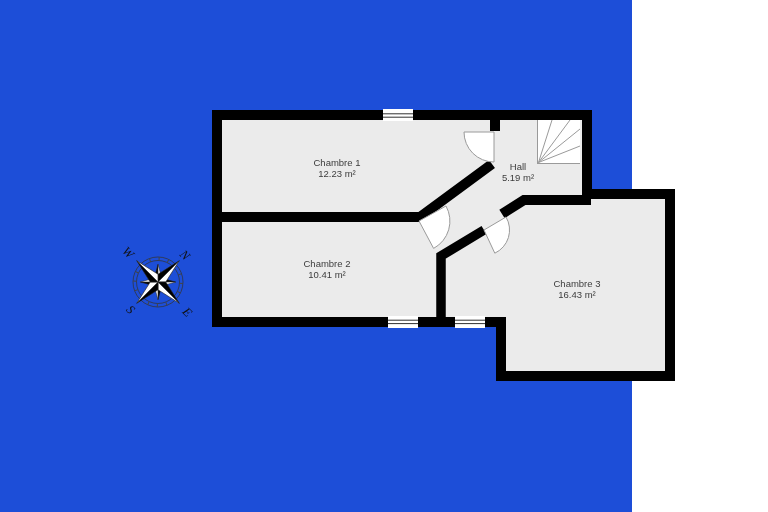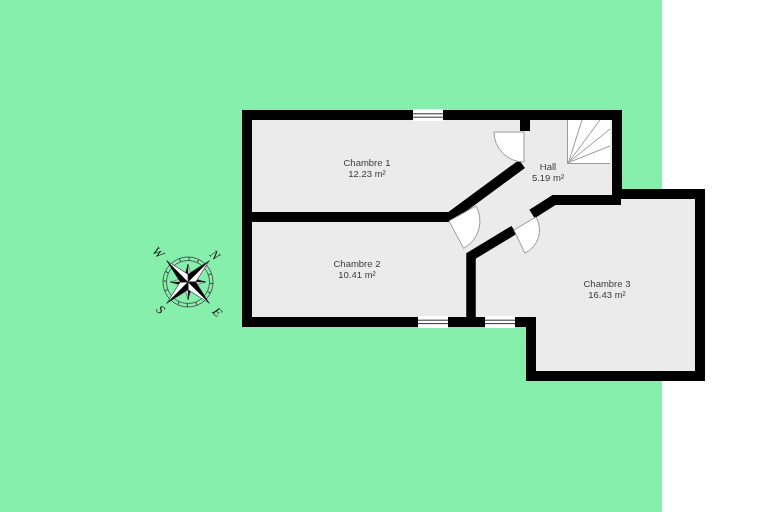--- a/index.html
+++ b/index.html
@@ -7,22 +7,21 @@
     padding: 0;
     background: #ffffff;
     width: 768px;
     height: 512px;
     overflow: hidden;
   }
   .canvas {
     position: relative;
     width: 632px;
     height: 512px;
-    background: #86efac;
-    padding-left: 30px;
+    background: #1d4ed8;
   }
   svg text.room-name,
   svg text.room-area {
     font-family: "Liberation Sans", "DejaVu Sans", sans-serif;
     font-size: 9.5px;
     fill: #3c3c3c;
   }
   svg text.compass-letter {
     font-family: "Liberation Serif", "DejaVu Serif", serif;
     font-style: italic;

